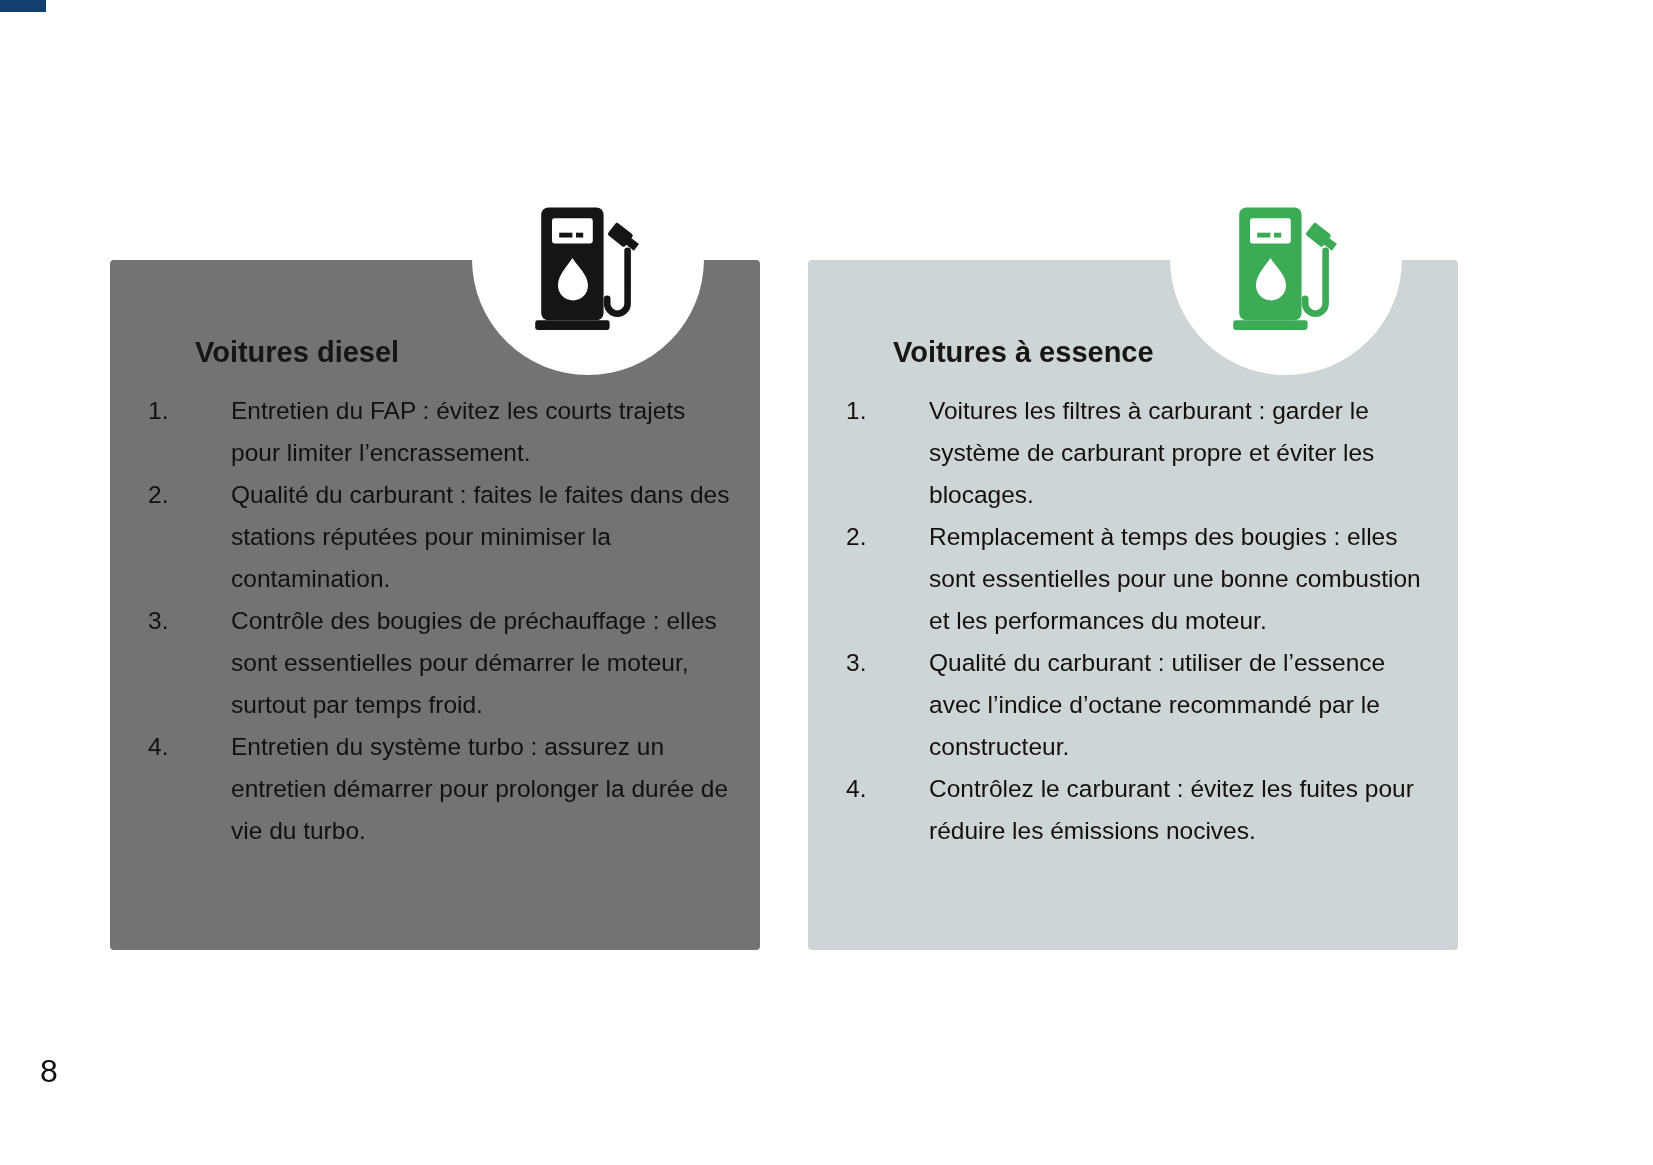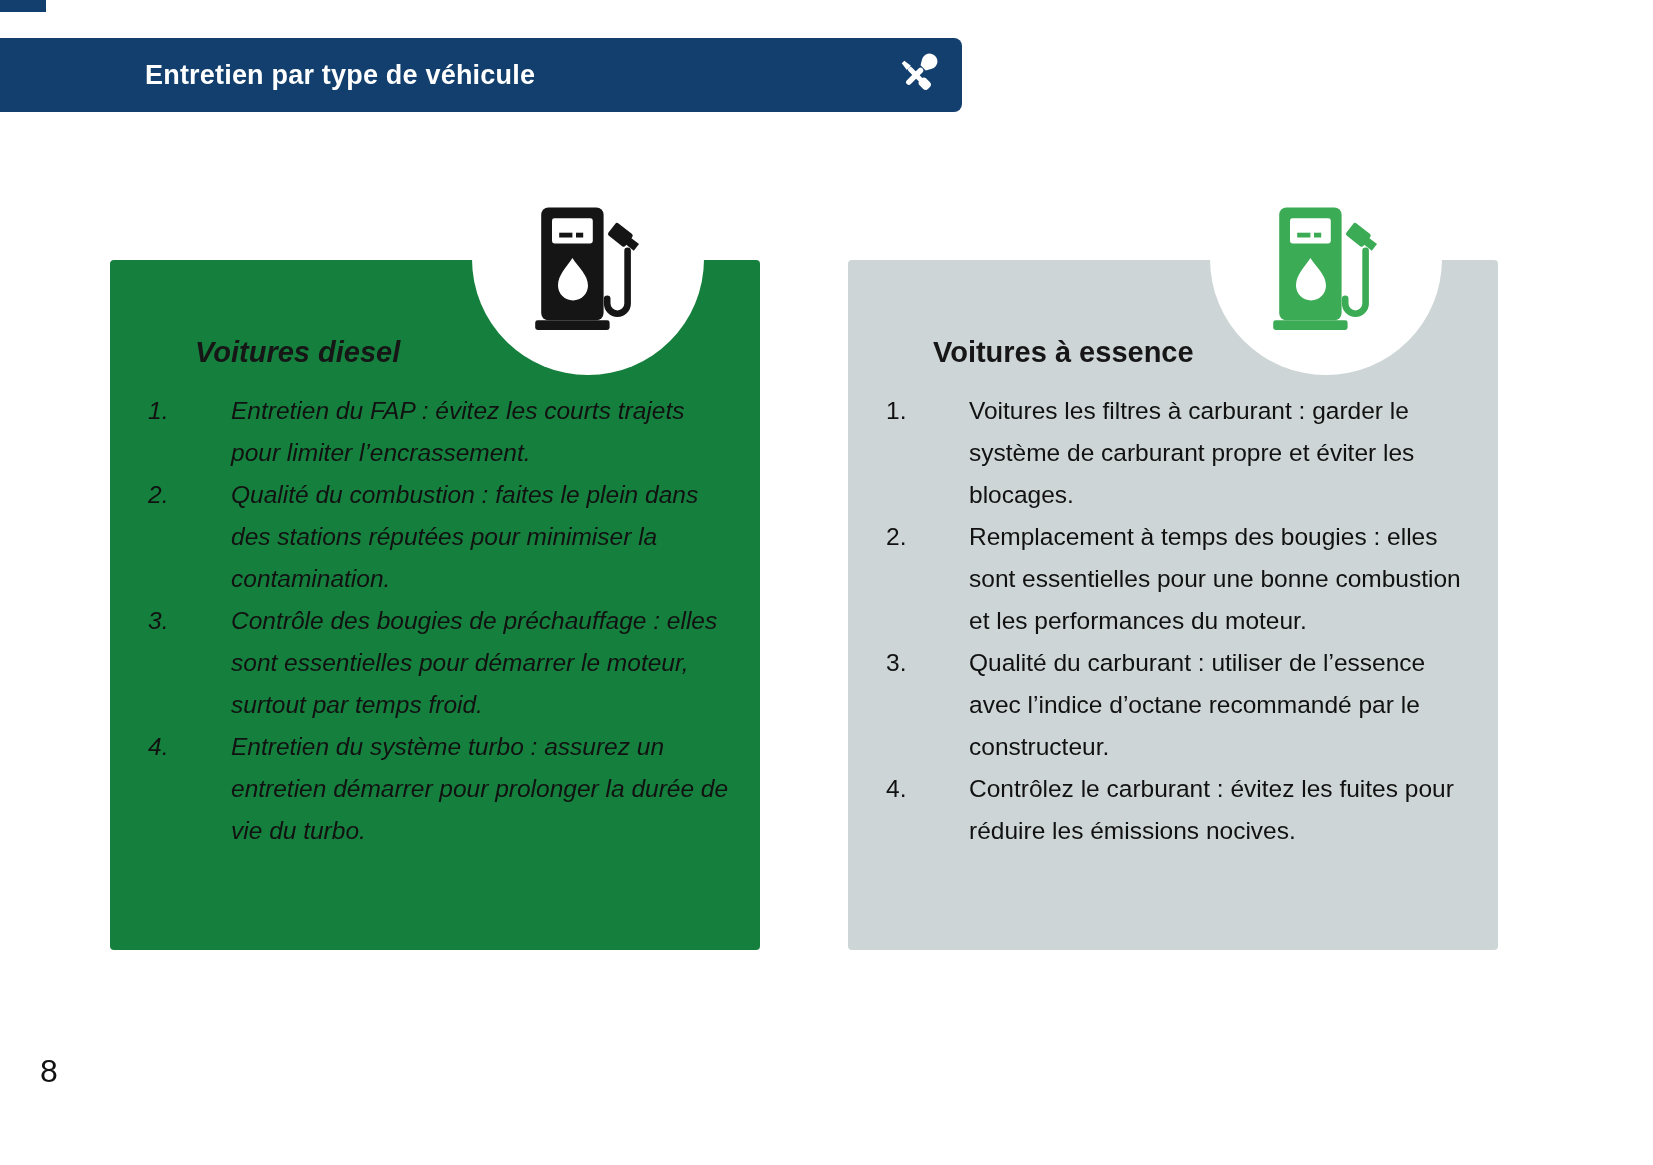--- a/index.html
+++ b/index.html
@@ -44,21 +44,21 @@
     width: 44px; height: 44px;
   }
 
   .card {
     position: absolute;
     top: 260px;
     width: 650px; height: 690px;
     border-radius: 4px;
   }
   .card-left  { left: 110px; }
-  .card-right { left: 848px; }
+  .card-right { left: 808px; }
 
   .notch {
     position: absolute;
     top: -117px; left: 362px;
     width: 232px; height: 232px;
     border-radius: 50%;
     background: #ffffff;
   }
 
   .pump {
@@ -98,40 +98,22 @@
     color: #111;
   }
 </style>
 </head>
 <body>
 
 <div class="page">
 
   <div class="top-accent"></div>
 
-  <header class="header">
-    <div class="header-title">Entretien par type de véhicule</div>
-    <span class="header-icon">
-      <svg viewBox="0 0 48 48" width="44" height="44" aria-hidden="true">
-        <g fill="#ffffff">
-          <g transform="rotate(45 24 24)">
-            <path d="M31.5 7 A8.5 8.5 0 1 0 16.5 7 L20 13 h8 Z"></path>
-            <rect x="21" y="14" width="6" height="24" rx="3"></rect>
-          </g>
-          <g transform="rotate(-45 24 24)">
-            <path d="M22 4 h4 l1.2 9 h-6.4 Z"></path>
-            <rect x="21.3" y="13" width="5.4" height="19" rx="2"></rect>
-            <rect x="18.8" y="31" width="10.4" height="13" rx="4"></rect>
-          </g>
-        </g>
-      </svg>
-    </span>
-  </header>
 
-  <section class="card card-left" style="background-color: #15803d; font-style: italic;">
+  <section class="card card-left" style="background-color: #737373;">
     <div class="notch"></div>
     <span class="pump" style="color: rgb(21, 21, 21);">
       <svg viewBox="0 0 100 104" width="120" height="125" aria-hidden="true">
         <rect x="6" y="96" width="62" height="8" rx="2" fill="currentColor"></rect>
         <rect x="11" y="2" width="52" height="94" rx="6" fill="currentColor"></rect>
         <rect x="20" y="11" width="34" height="21" rx="2" fill="#ffffff"></rect>
         <rect x="26" y="23" width="11" height="4" fill="currentColor"></rect>
         <rect x="40" y="23" width="6" height="4" fill="currentColor"></rect>
         <path d="M37 44 C32 52 25 58 25 67 a12.5 12.5 0 0 0 25 0 C50 58 42 52 37 44 Z" fill="#ffffff"></path>
         <g fill="currentColor" transform="rotate(38 79 27)">
@@ -142,21 +124,21 @@
       </svg>
     </span>
     <h2 class="card-title">Voitures diesel</h2>
     <ol class="list">
       <li>
         <span class="num">1.</span>
         <span class="txt">Entretien du FAP : évitez les courts trajets pour limiter l’encrassement.</span>
       </li>
       <li>
         <span class="num">2.</span>
-        <span class="txt">Qualité du combustion : faites le plein dans des stations réputées pour minimiser la contamination.</span>
+        <span class="txt">Qualité du carburant : faites le faites dans des stations réputées pour minimiser la contamination.</span>
       </li>
       <li>
         <span class="num">3.</span>
         <span class="txt">Contrôle des bougies de préchauffage : elles sont essentielles pour démarrer le moteur, surtout par temps froid.</span>
       </li>
       <li>
         <span class="num">4.</span>
         <span class="txt">Entretien du système turbo : assurez un entretien démarrer pour prolonger la durée de vie du turbo.</span>
       </li>
     </ol>

